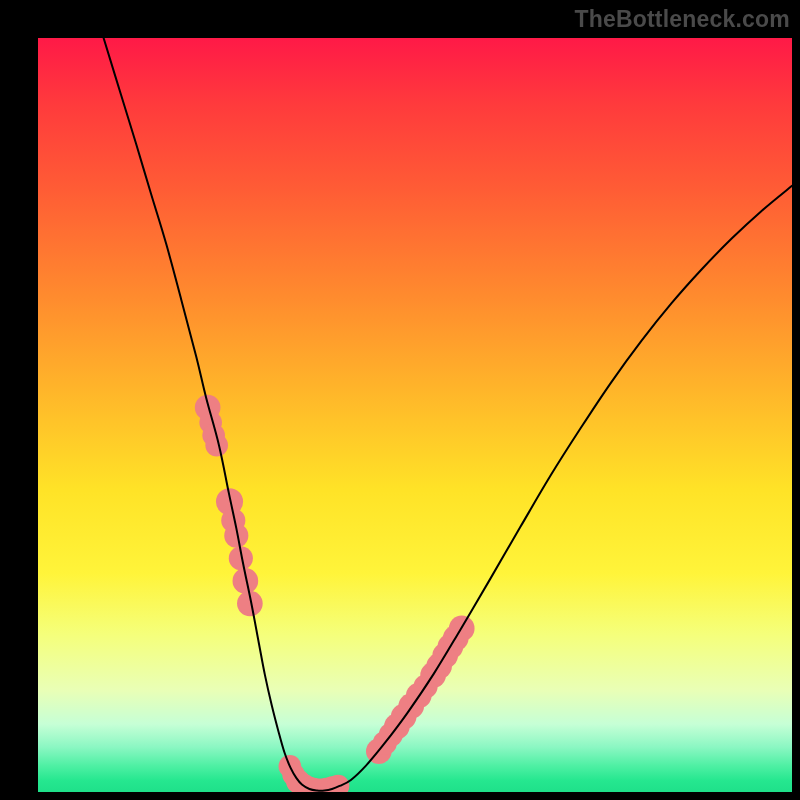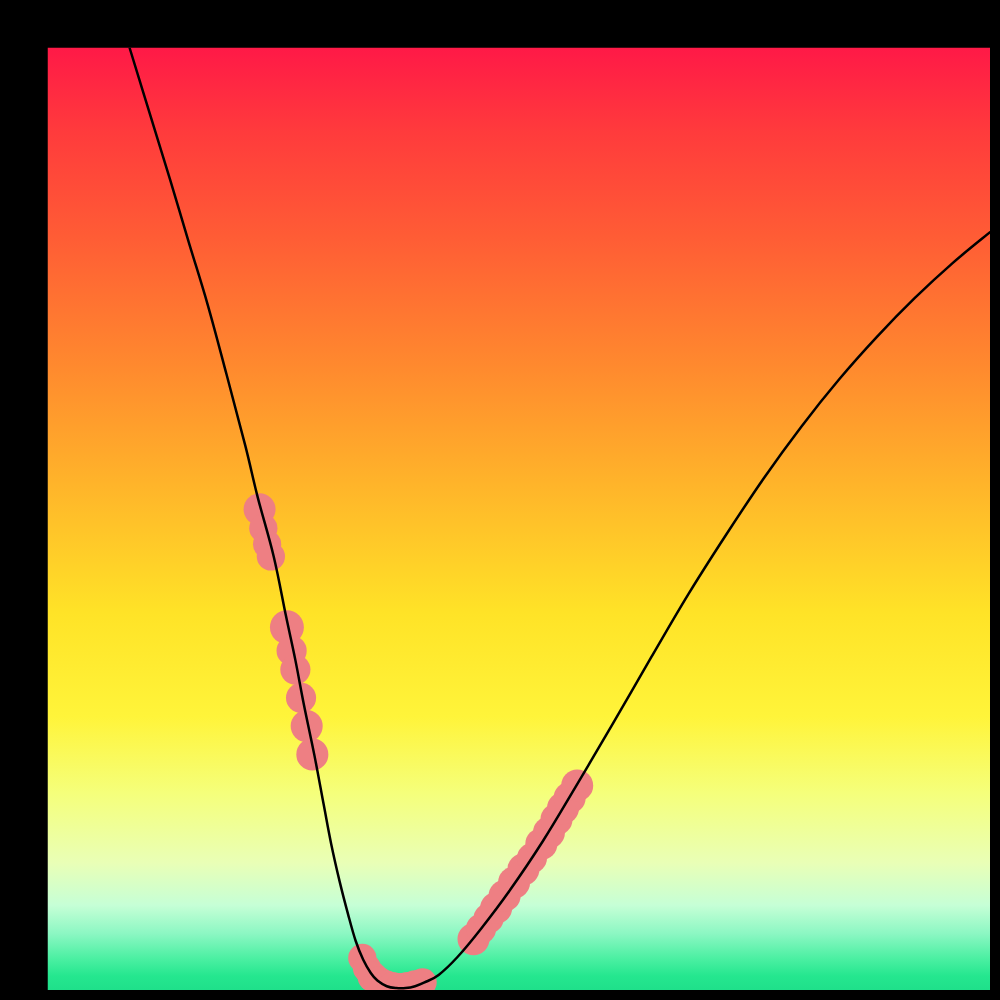--- a/index.html
+++ b/index.html
@@ -67,20 +67,21 @@
     top: 0;
     width: 754px;
     height: 754px;
     z-index: 10;
   }
 </style>
 </head>
 <body>
 
 <div class="frame">
+  <div class="watermark">TheBottleneck.com</div>
   <div class="plot-area">
     <div class="gradient"></div>
     <svg class="curve" viewBox="0 0 754 754" preserveAspectRatio="none">
       <g id="markers-group">
           <circle cx="169.65" cy="369.46" r="12.82" fill="#ee7f83"></circle>
           <circle cx="172.67" cy="384.54" r="11.31" fill="#ee7f83"></circle>
           <circle cx="175.68" cy="397.36" r="11.31" fill="#ee7f83"></circle>
           <circle cx="178.70" cy="407.16" r="11.31" fill="#ee7f83"></circle>
           <circle cx="191.52" cy="463.71" r="13.57" fill="#ee7f83"></circle>
           <circle cx="195.29" cy="482.56" r="12.06" fill="#ee7f83"></circle>

